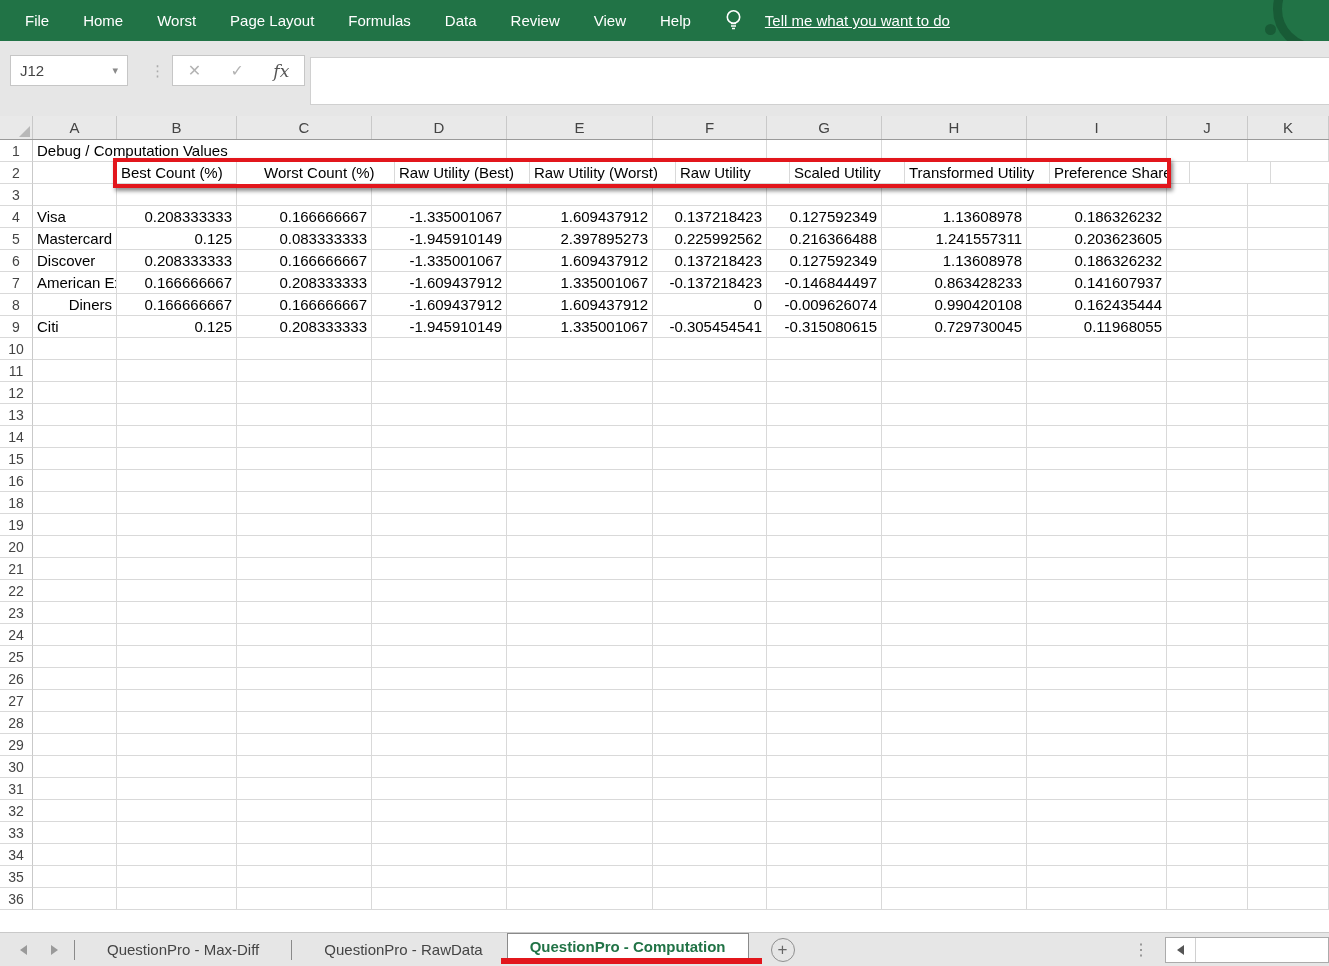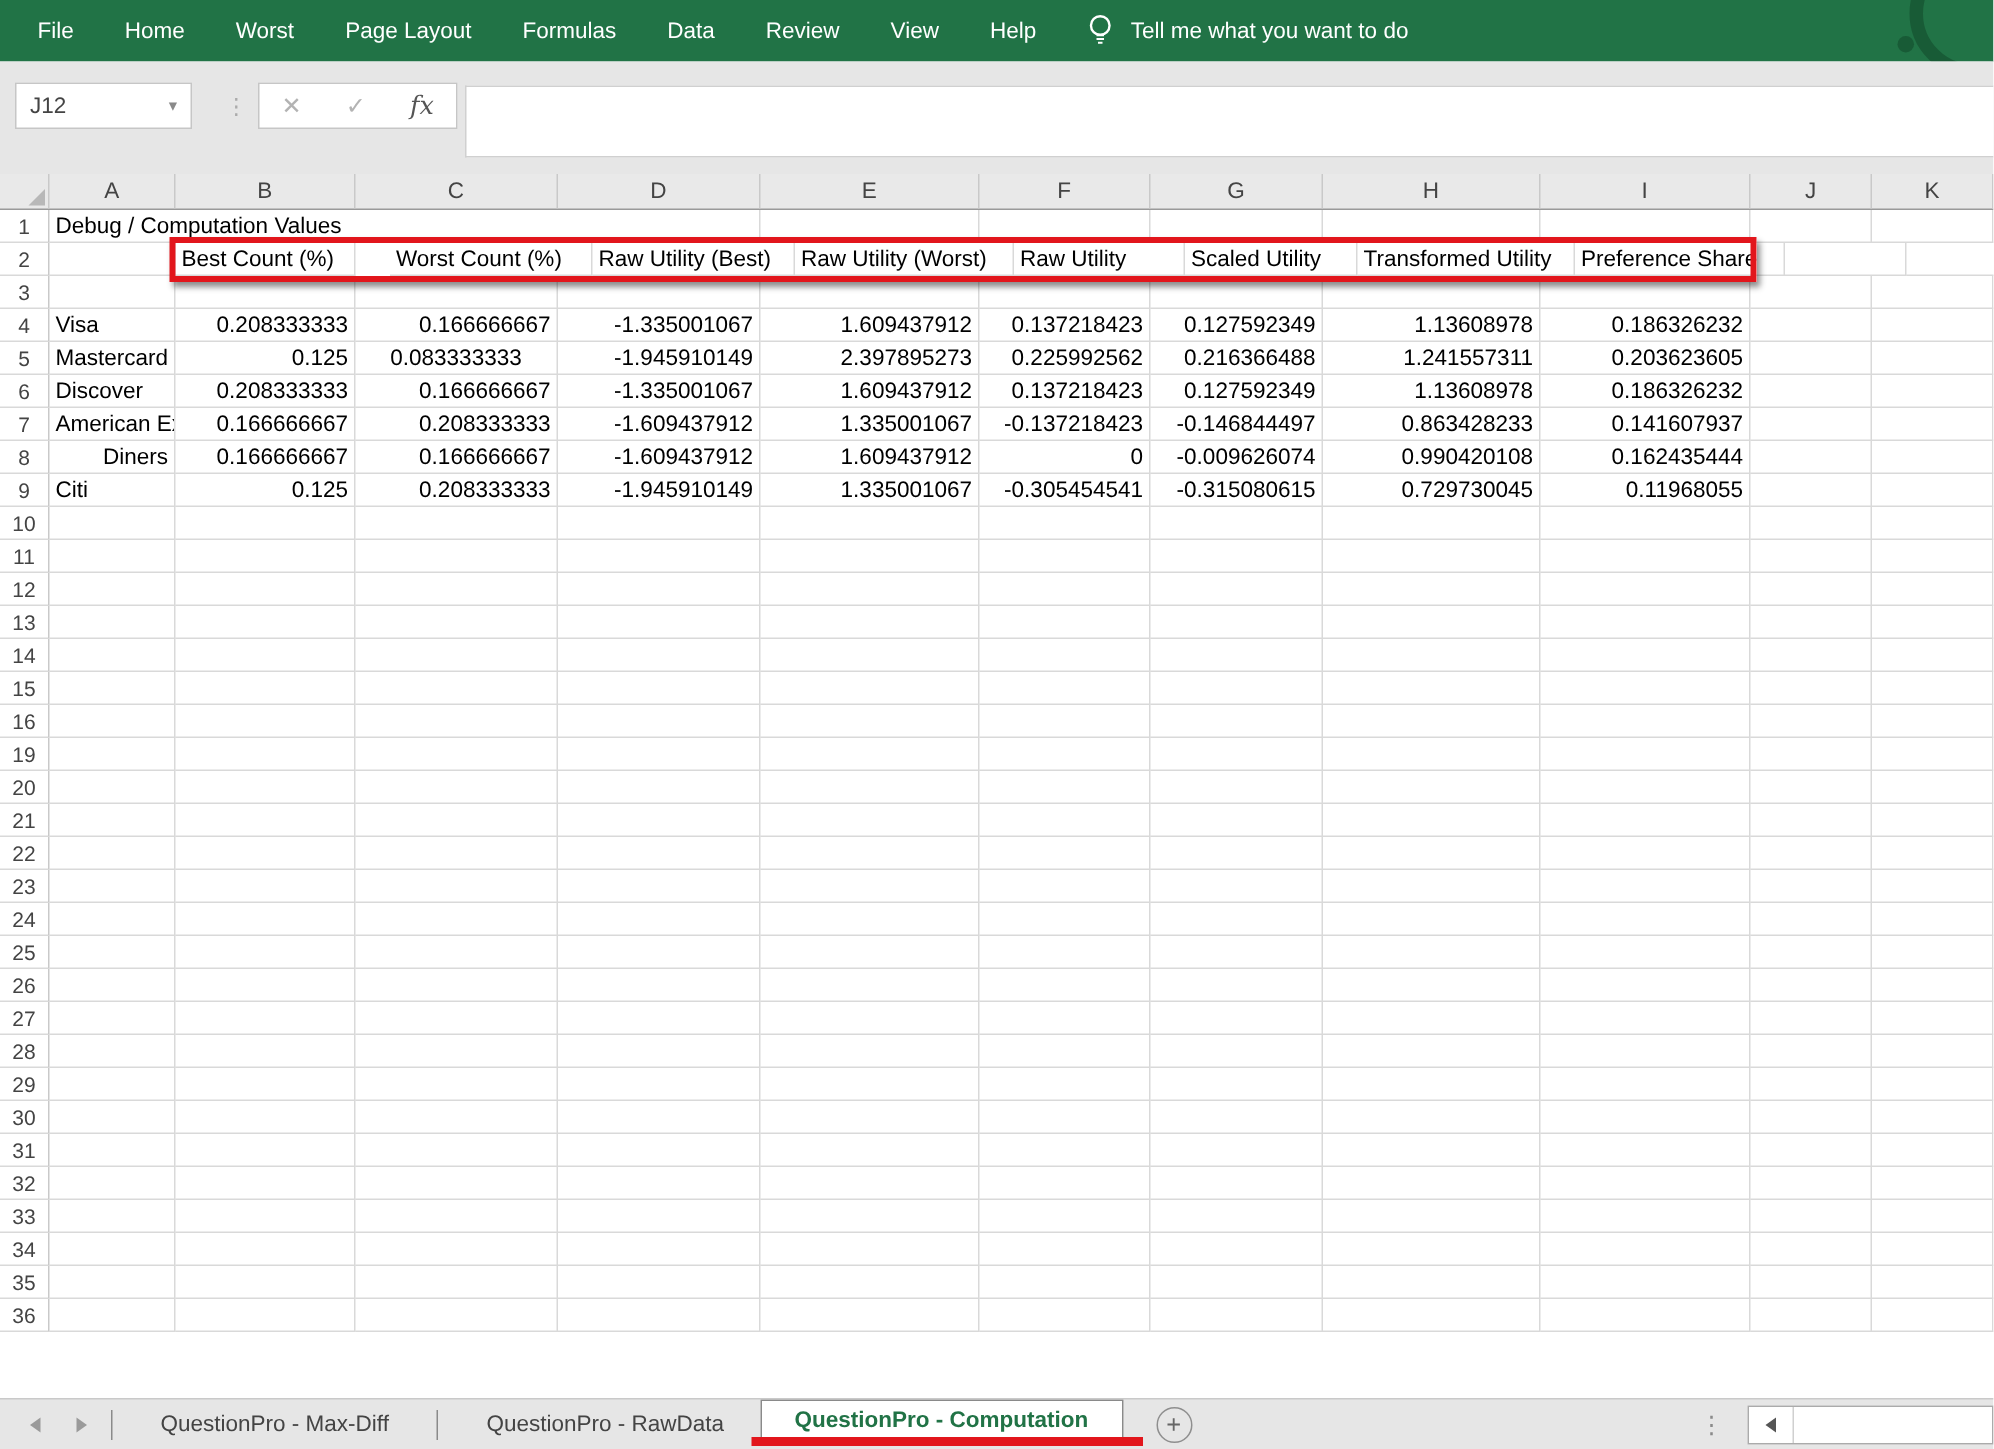--- a/index.html
+++ b/index.html
@@ -4,21 +4,21 @@
 <style>
   * { margin:0; padding:0; box-sizing:border-box; }
   html,body { width:1329px; height:966px; overflow:hidden; background:#fff;
               font-family:"Liberation Sans", sans-serif; }
 
   
   .ribbon { position:relative; height:41px; background:#217346; display:flex;
             align-items:center; color:#fff; font-size:15px; overflow:hidden; }
   .rtab { padding:0 17px; line-height:41px; white-space:nowrap; cursor:default; }
   .rtab:first-child { padding-left:25px; }
-  .tellme { display:flex; align-items:center; gap:11px; margin-left:16px; }
+  .tellme { display:flex; align-items:center; gap:22px; margin-left:16px;text-decoration:underline; }
   .bulb svg { width:19px; height:23px; display:block; }
   .arc { position:absolute; right:-30px; top:-34px; width:86px; height:86px;
          border:9px solid rgba(8,46,27,.35); border-radius:50%; }
   .arcdot { position:absolute; right:53px; top:24px; width:11px; height:11px;
             border-radius:50%; background:rgba(8,46,27,.35); }
 
   
   .fbar { position:relative; height:75px; background:#E6E6E6; }
   .namebox { position:absolute; left:10px; top:14px; width:118px; height:31px;
              background:#fff; border:1px solid #C6C6C6; color:#444; font-size:15px;
@@ -199,21 +199,21 @@
       <div class="cell num" style="width: 115px;">0.127592349</div>
       <div class="cell num" style="width: 145px;">1.13608978</div>
       <div class="cell num" style="width: 140px;">0.186326232</div>
       <div class="cell" style="width: 81px;"></div>
       <div class="cell" style="width: 81px;"></div>
     </div>
     <div class="grow">
       <div class="gut">5</div>
       <div class="cell" style="width: 84px;">Mastercard</div>
       <div class="cell num" style="width: 120px;">0.125</div>
-      <div class="cell num" style="width: 135px; text-align: center;">0.083333333</div>
+      <div class="cell num" style="width: 135px;">0.083333333</div>
       <div class="cell num" style="width: 135px;">-1.945910149</div>
       <div class="cell num" style="width: 146px;">2.397895273</div>
       <div class="cell num" style="width: 114px;">0.225992562</div>
       <div class="cell num" style="width: 115px;">0.216366488</div>
       <div class="cell num" style="width: 145px;">1.241557311</div>
       <div class="cell num" style="width: 140px;">0.203623605</div>
       <div class="cell" style="width: 81px;"></div>
       <div class="cell" style="width: 81px;"></div>
     </div>
     <div class="grow">
@@ -351,20 +351,34 @@
       <div class="cell" style="width: 146px;"></div>
       <div class="cell" style="width: 114px;"></div>
       <div class="cell" style="width: 115px;"></div>
       <div class="cell" style="width: 145px;"></div>
       <div class="cell" style="width: 140px;"></div>
       <div class="cell" style="width: 81px;"></div>
       <div class="cell" style="width: 81px;"></div>
     </div>
     <div class="grow">
       <div class="gut">16</div>
+      <div class="cell" style="width: 84px;"></div>
+      <div class="cell" style="width: 120px;"></div>
+      <div class="cell" style="width: 135px;"></div>
+      <div class="cell" style="width: 135px;"></div>
+      <div class="cell" style="width: 146px;"></div>
+      <div class="cell" style="width: 114px;"></div>
+      <div class="cell" style="width: 115px;"></div>
+      <div class="cell" style="width: 145px;"></div>
+      <div class="cell" style="width: 140px;"></div>
+      <div class="cell" style="width: 81px;"></div>
+      <div class="cell" style="width: 81px;"></div>
+    </div>
+    <div class="grow">
+      <div class="gut">18</div>
       <div class="cell" style="width: 84px;"></div>
       <div class="cell" style="width: 120px;"></div>
       <div class="cell" style="width: 135px;"></div>
       <div class="cell" style="width: 135px;"></div>
       <div class="cell" style="width: 146px;"></div>
       <div class="cell" style="width: 114px;"></div>
       <div class="cell" style="width: 115px;"></div>
       <div class="cell" style="width: 145px;"></div>
       <div class="cell" style="width: 140px;"></div>
       <div class="cell" style="width: 81px;"></div>

